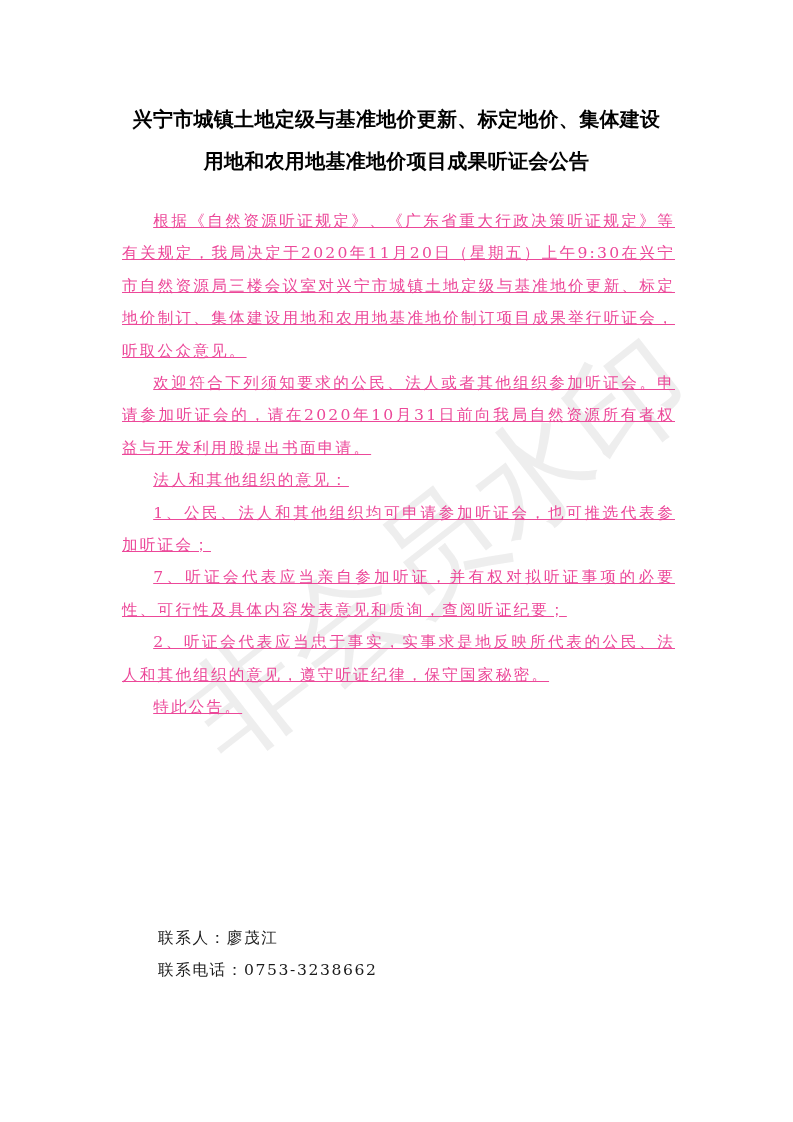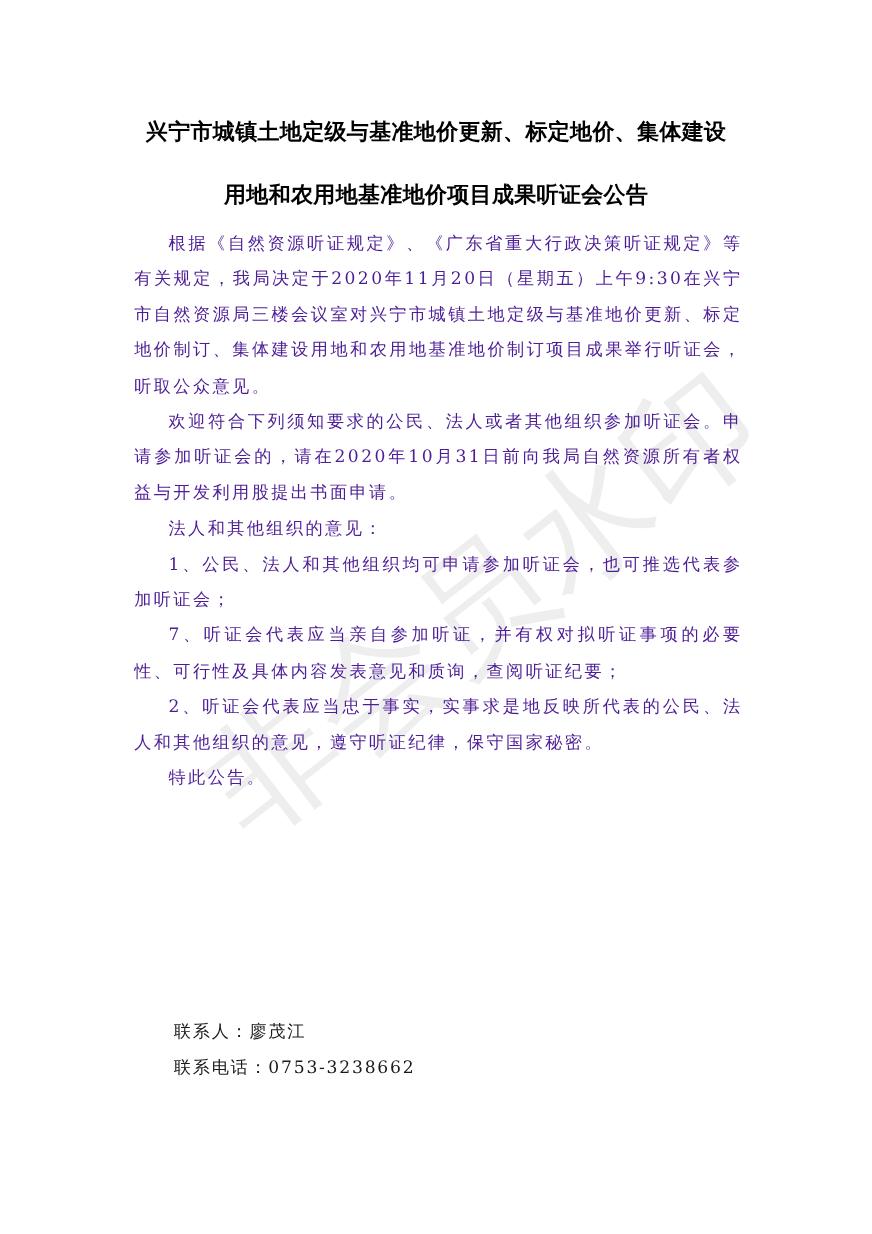--- a/index.html
+++ b/index.html
@@ -27,31 +27,32 @@
       width: 593px;
       text-align: center;
       font-family: Liberation Mono, monospace;
       font-weight: bold;
       font-size: 20px;
       color: #000;
       letter-spacing: 0.3px;
       white-space: nowrap;
     }
     .title.l1 { top: 106px; }
-    .title.l2 { top: 148px; margin-top: 16px; }
+    .title.l2 { top: 148px; }
 
     .body-text {
       position: absolute;
       left: 122px;
       width: 553px;
       top: 205px;
       font-size: 15.6px;
       line-height: 32.4px;
       letter-spacing: 2.2px;
-      color: #4c1d95;
+      color: #ec4899;
+      text-decoration: underline;
     }
     .body-text p {
       margin: 0;
       text-indent: 2em;
       text-align: justify;
     }
     .contact {
       position: absolute;
       left: 158px;
       font-size: 15.6px;

